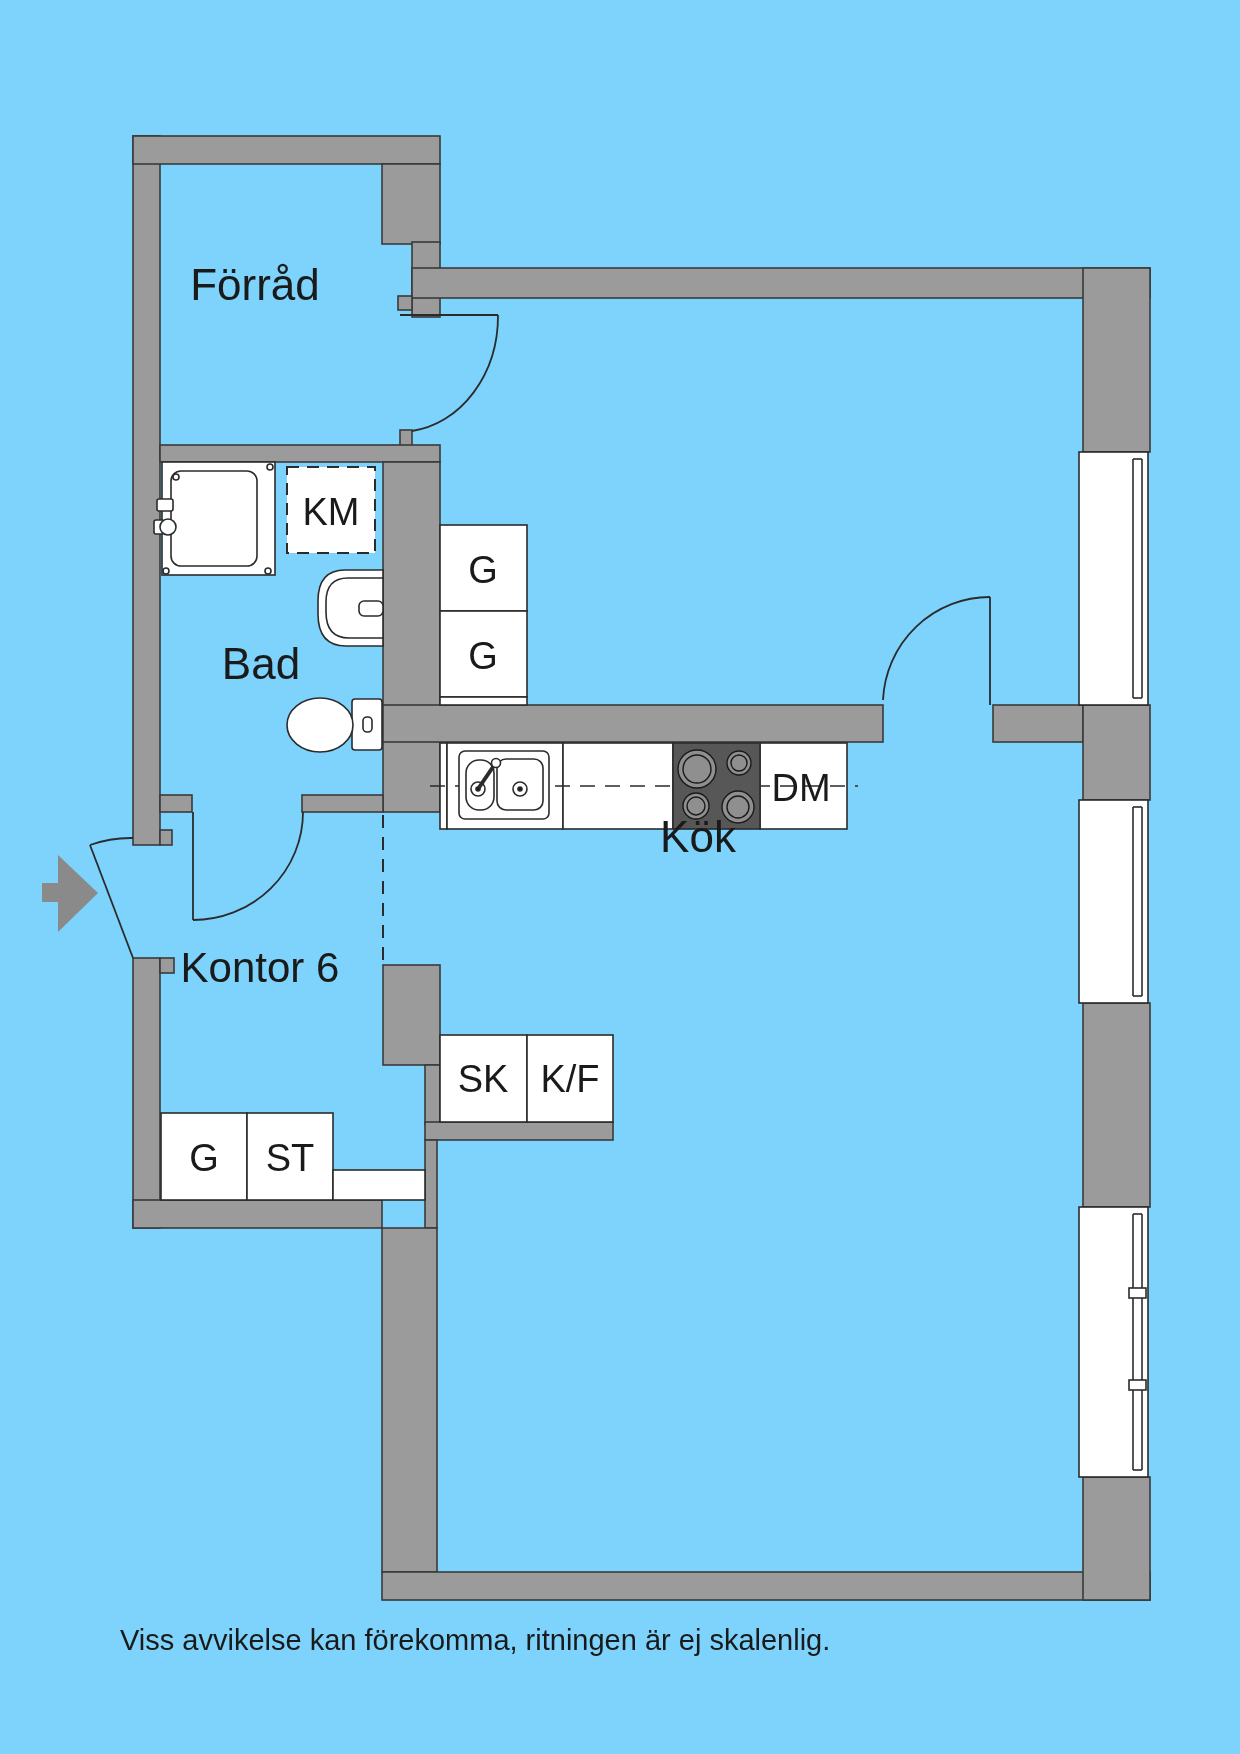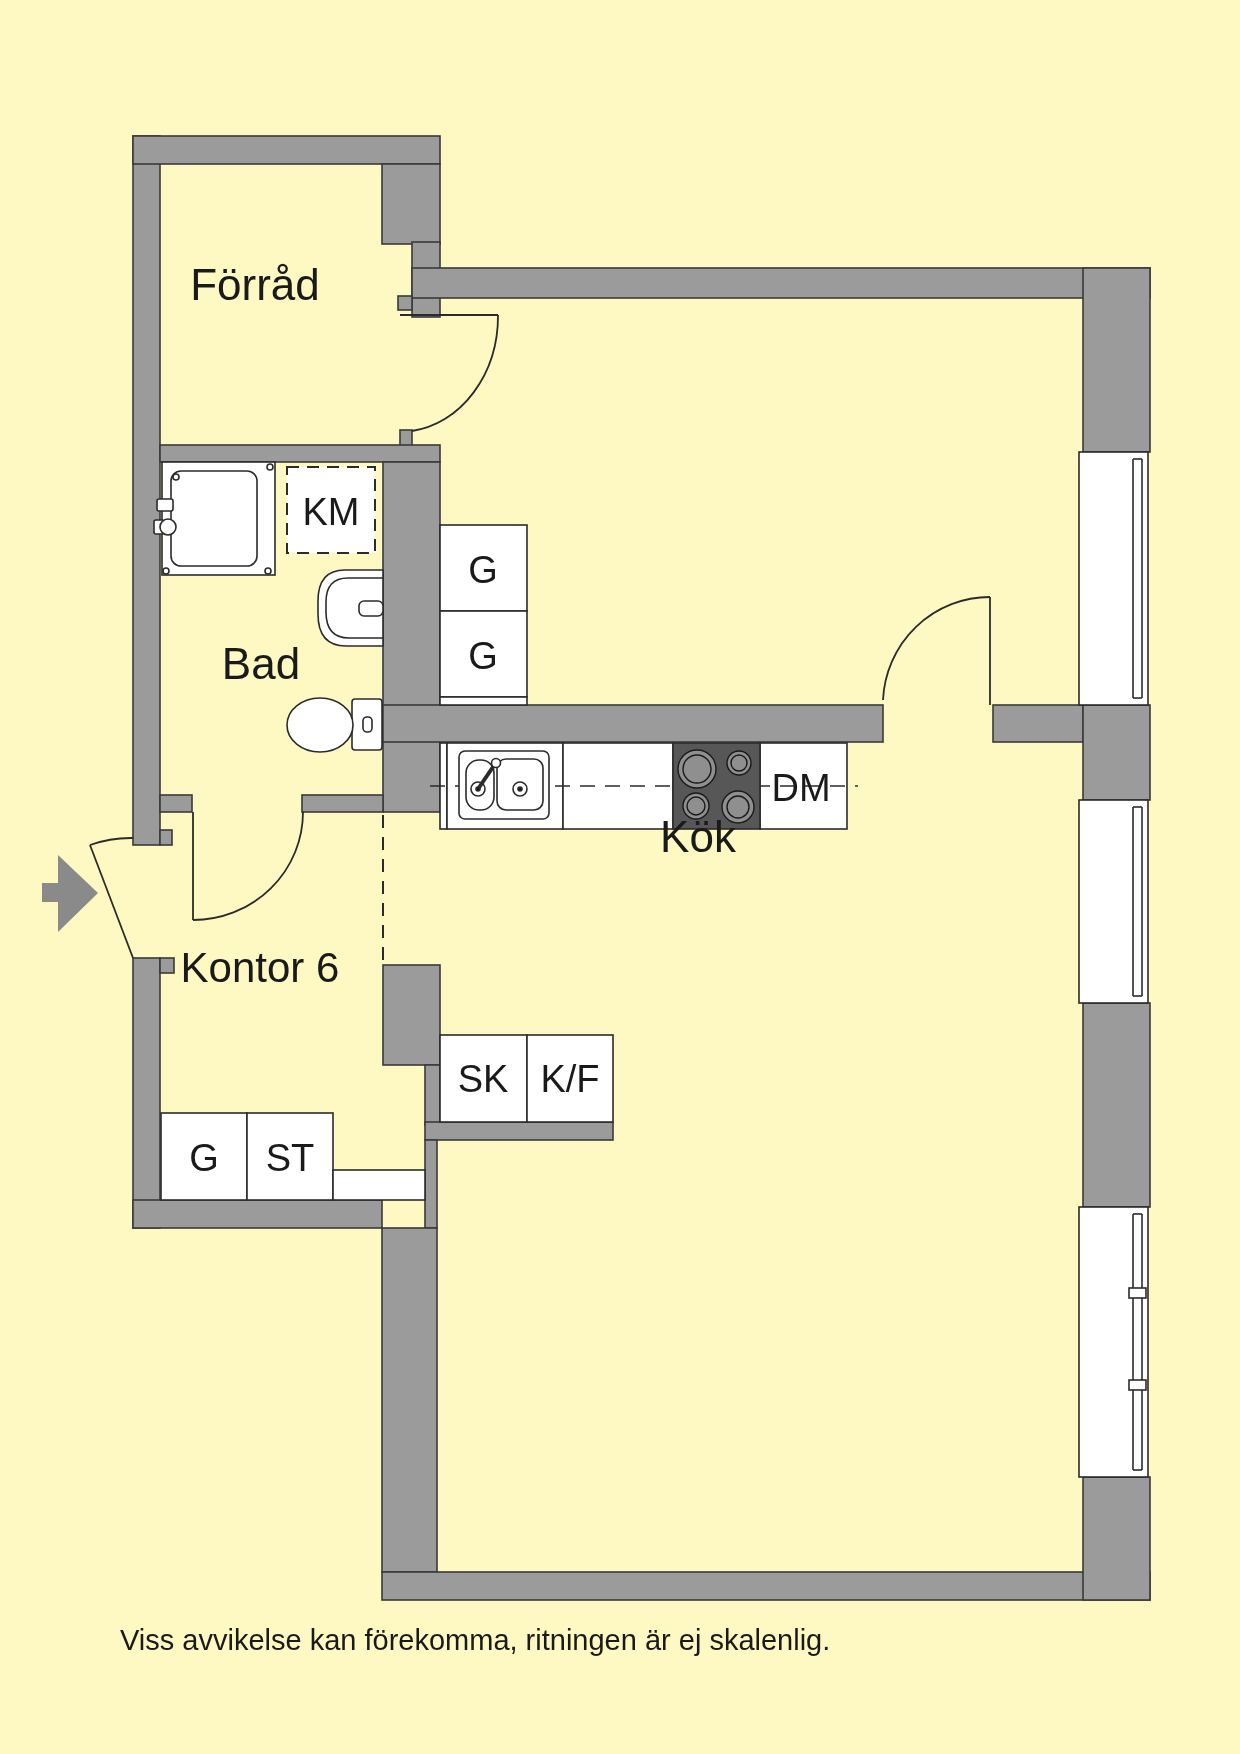--- a/index.html
+++ b/index.html
@@ -1,16 +1,16 @@
 <!DOCTYPE html>
 <html><head>
 <meta charset="utf-8">
 <style>
   html,body{margin:0;padding:0;background:#ffffff;}
-  .page{position:relative;width:1240px;height:1754px;background:#fef9c3;overflow:hidden;
+  .page{position:relative;width:1240px;height:1754px;background:#7dd3fc;overflow:hidden;
         font-family:"Liberation Sans",sans-serif;}
   svg{display:block;}
   text{font-family:"Liberation Sans",sans-serif;fill:#1a1a1a;}
   .room-label{font-size:44px;}
   .unit-label{font-size:38px;}
   .kontor-label{font-size:42px;}
   .disclaimer{font-size:29px;}
 </style>
 </head>
 <body>

